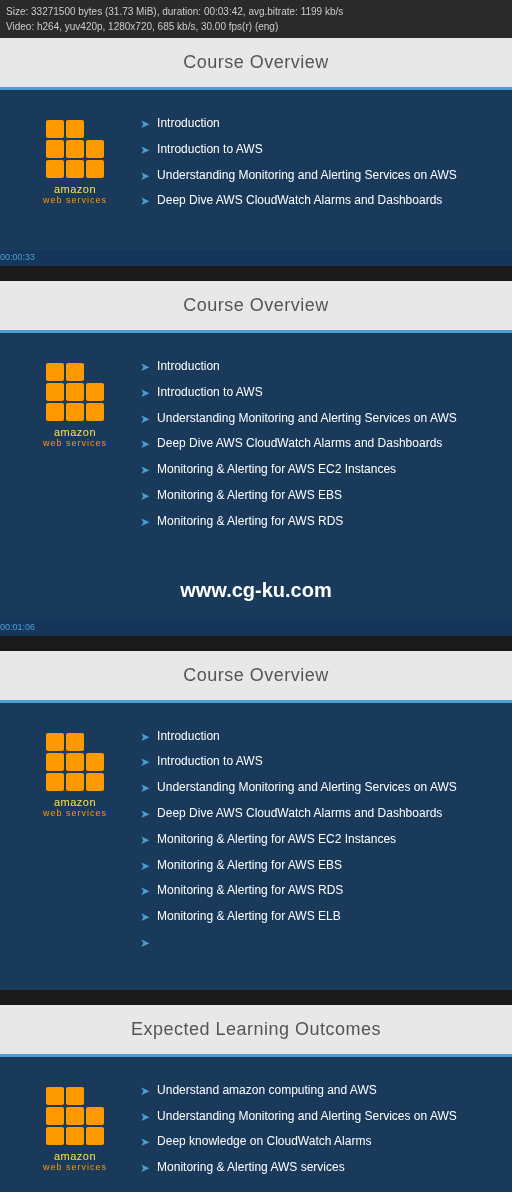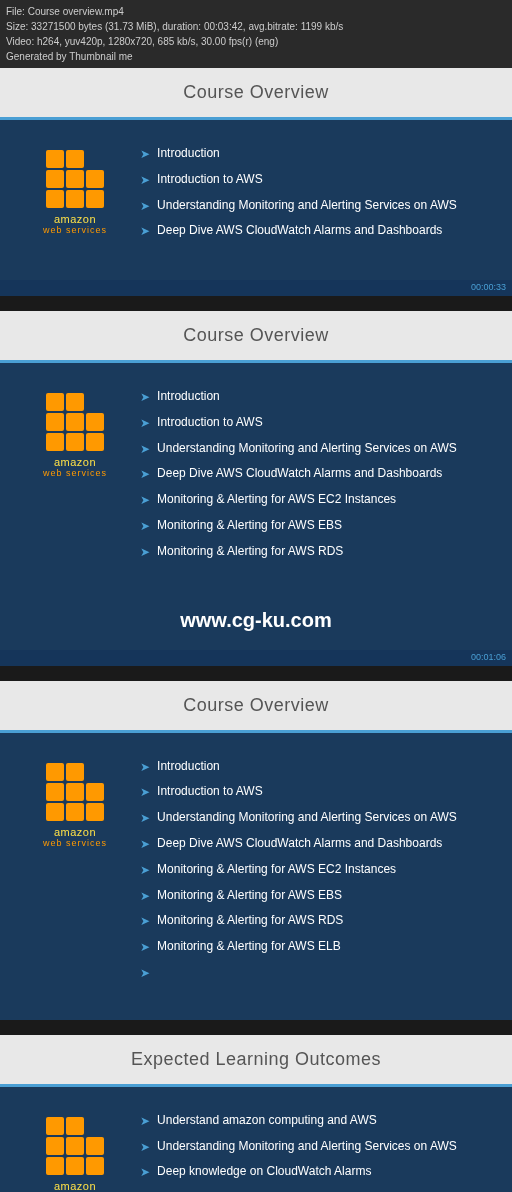--- a/index.html
+++ b/index.html
@@ -116,41 +116,39 @@
     .watermark {
       text-align: center;
       color: #ffffff;
       font-size: 20px;
       font-weight: bold;
       padding: 10px 0 18px 0;
     }
 
     
     .timestamp {
-      text-align: right;
+      text-align: left;
       padding: 2px 6px 4px 0;
       font-size: 9px;
       color: #4a9fd4;
       background: #15355a;
     }
 
     
     .panel-divider {
       height: 3px;
       background: #4a9fd4;
     }
   </style>
 </head>
 <body>
 
 <div class="file-info-bar">
-  <div>File: Course overview.mp4</div>
   <div>Size: 33271500 bytes (31.73 MiB), duration: 00:03:42, avg.bitrate: 1199 kb/s</div>
   <div>Video: h264, yuv420p, 1280x720, 685 kb/s, 30.00 fps(r) (eng)</div>
-  <div>Generated by Thumbnail me</div>
 </div>
 
 <div id="panels-container">
     <div class="slide-panel">
     <div class="slide-title-bar">
       <span>Course Overview</span>
     </div>
     <div class="panel-divider"></div>
     <div class="slide-content">
 

